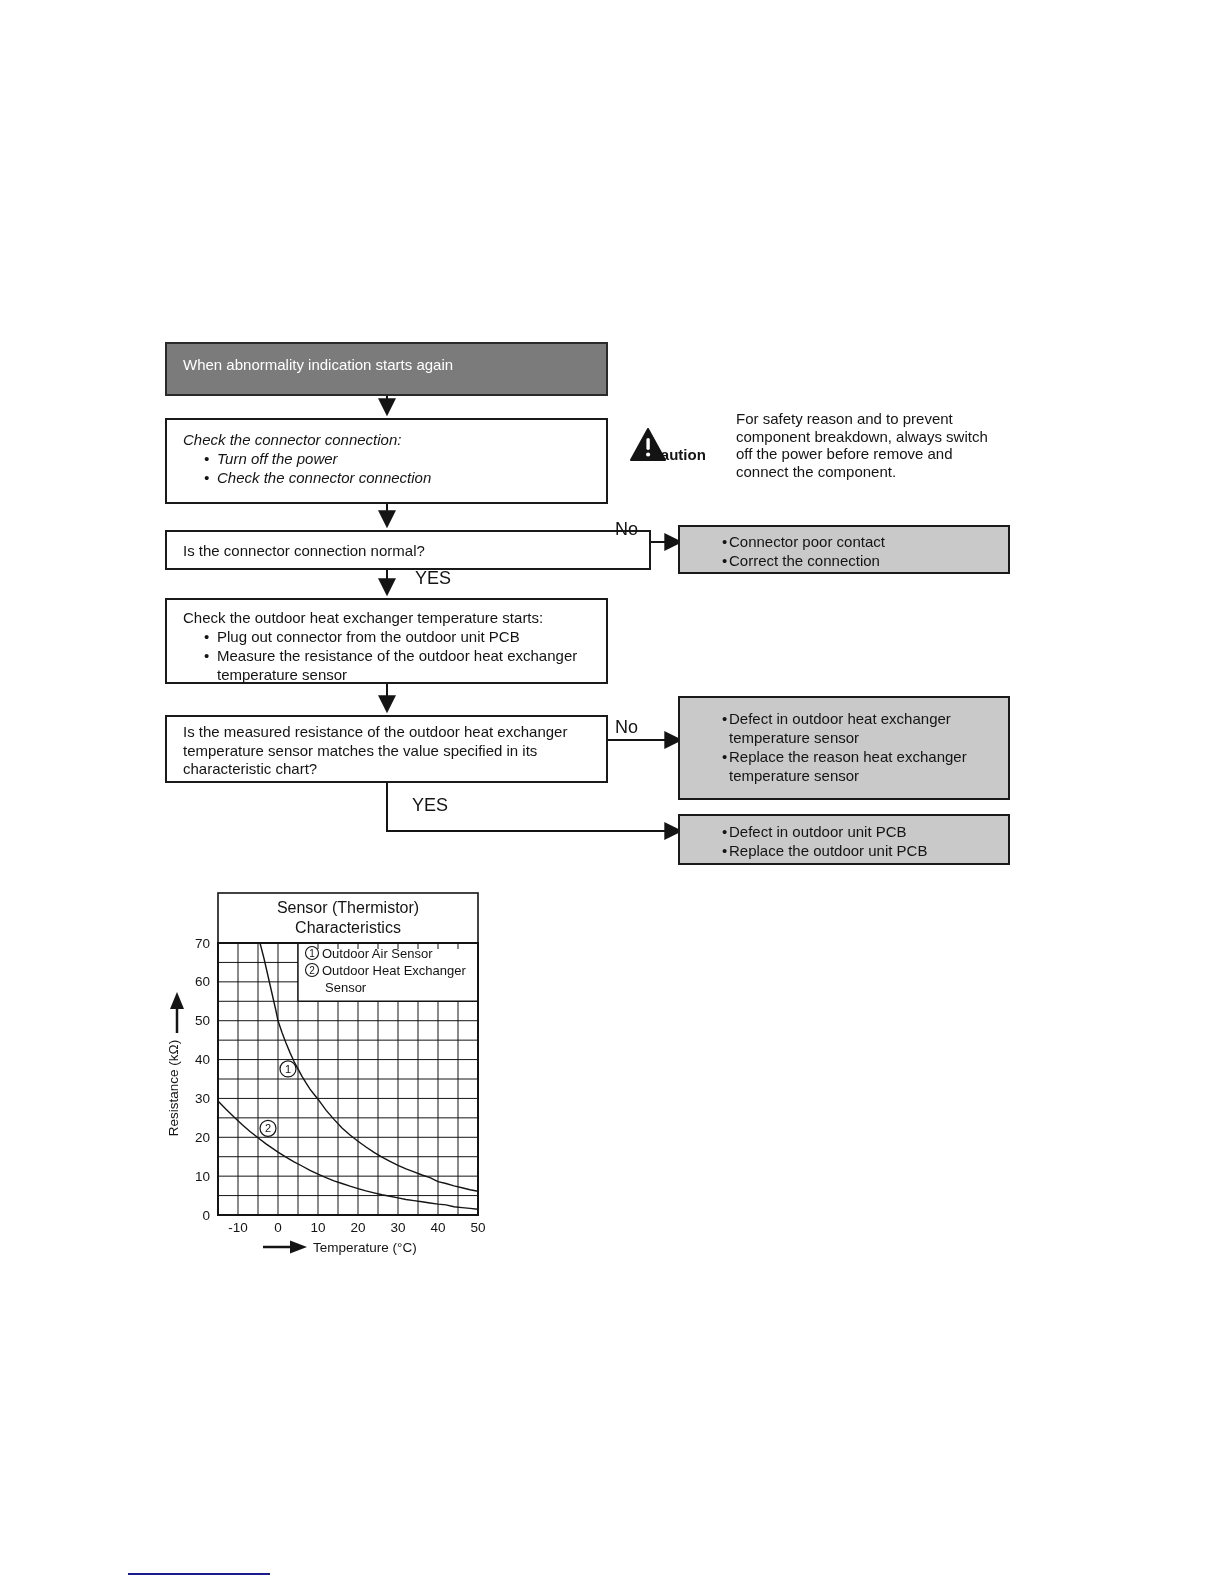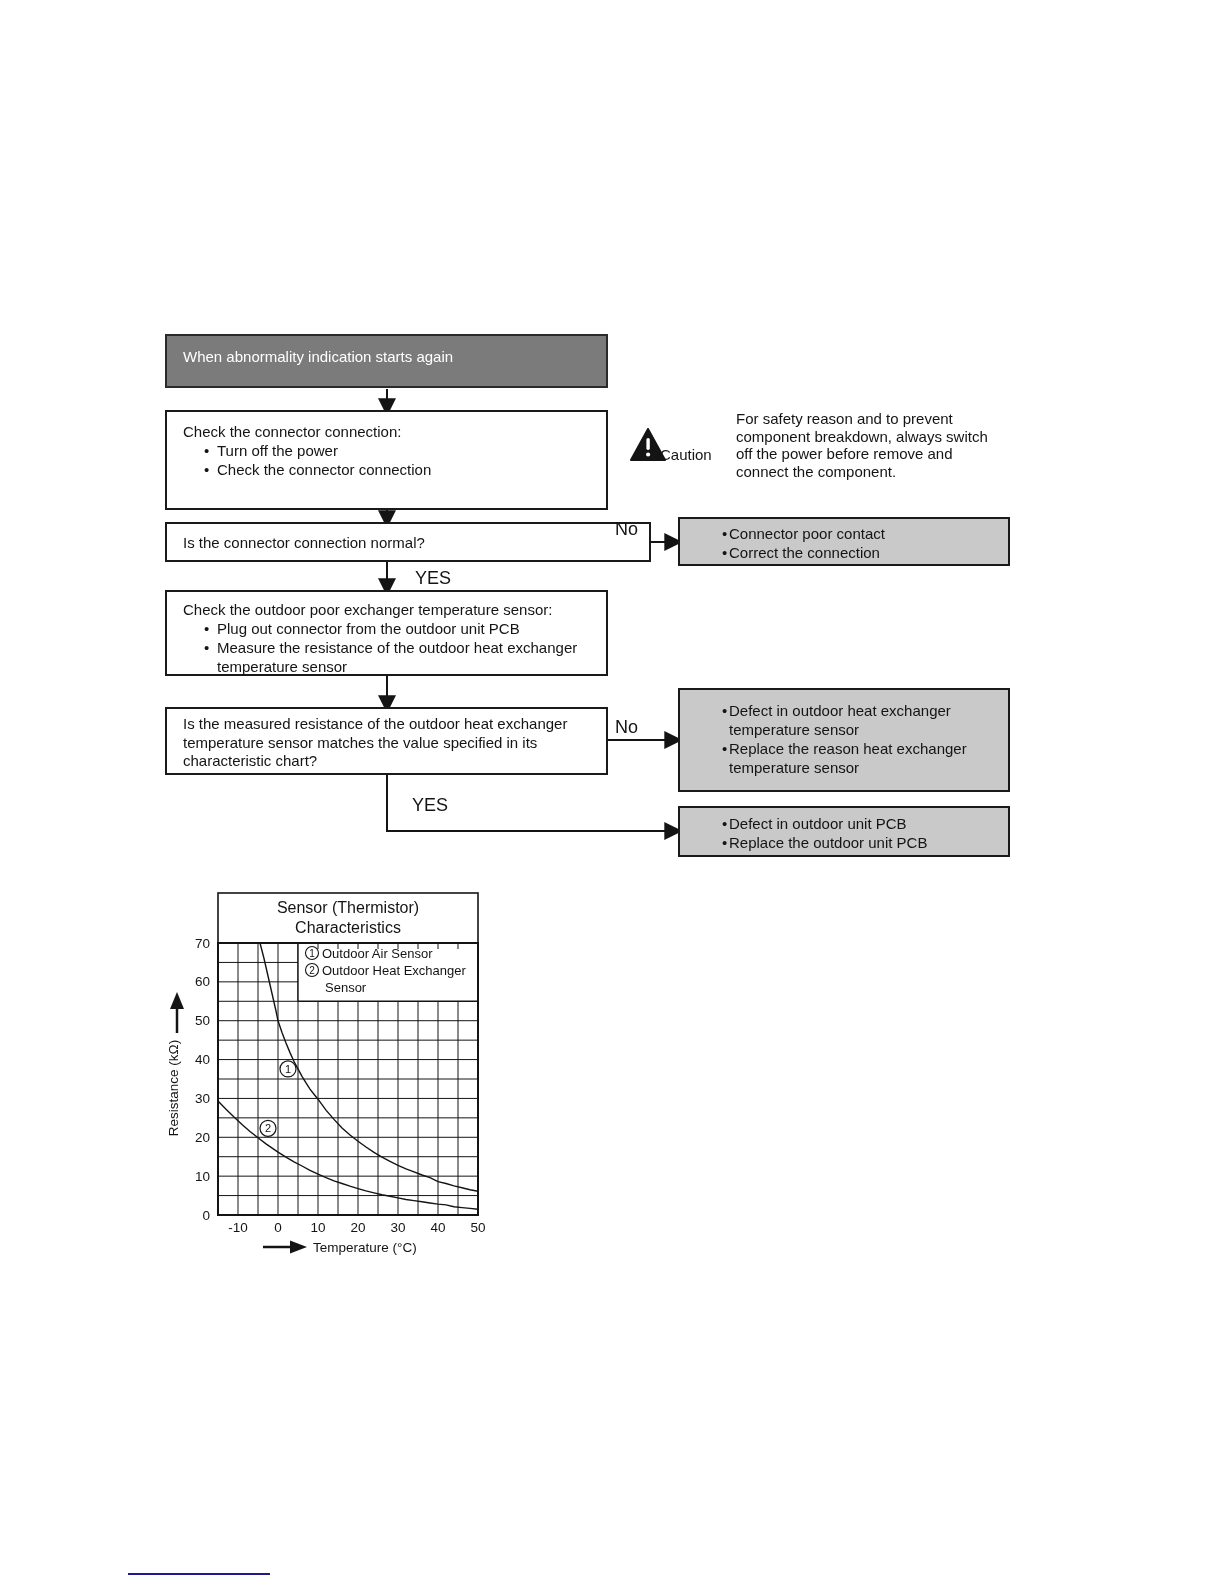--- a/index.html
+++ b/index.html
@@ -5,34 +5,34 @@
   :root{
     --header-fill:#7b7b7b;
     --result-fill:#c9c9c9;
     --ink:#141414;
     --link:#1b1b8e;
   }
   html,body{margin:0;padding:0;background:#fff;}
   body{font-family:"Liberation Sans", sans-serif; color:var(--ink);}
   .page{position:relative;width:1224px;height:1584px;background:#fff;overflow:hidden;}
   .fbox{position:absolute;box-sizing:border-box;background:#fff;border:2px solid #1a1a1a;
-        font-size:15px;line-height:19px;color:var(--ink);}
+        font-size:15px;line-height:19px;color:var(--ink);margin-top:8px;}
   .fbox .pad{padding:10px 14px 0 16px;}
   .start{background:var(--header-fill);border-color:#2a2a2a;color:#fff;}
   .start .pad{padding-top:11px;}
   .result{background:var(--result-fill);}
   .list{margin-top:0;}
   .li{display:flex;}
   .li .dot{flex:0 0 34px;padding-left:21px;box-sizing:border-box;}
   .result .li .dot{flex:0 0 33px;padding-left:26px;}
   .li .txt{flex:1 1 auto;}
   .lbl{position:absolute;font-size:18px;color:var(--ink);}
   .caution-wrap{position:absolute;left:620px;top:408px;width:400px;}
   .caution-icon{position:absolute;left:10px;top:20px;}
-  .caution-label{position:absolute;left:40px;top:38px;font-weight:normal;font-size:15px;}
+  .caution-label{position:absolute;left:30px;top:38px;font-weight:bold;font-size:15px;}
   .caution-text{position:absolute;left:116px;top:2px;width:272px;font-size:15px;line-height:17.5px;}
   .footer-line{position:absolute;left:128px;top:1573px;width:142px;height:0;
                border-top:2.5px solid var(--link);}
   svg{display:block;}
   .conn{position:absolute;left:0;top:0;pointer-events:none;}
   .chart-host{position:absolute;left:140px;top:880px;}
   text{fill:var(--ink);}
 </style>
 </head>
 <body>
@@ -53,21 +53,21 @@
       <path d="M387 676 L387 698" marker-end="url(#ah)"></path>
       <path d="M608 740 L667 740" marker-end="url(#ah)"></path>
       <path d="M387 775 L387 831 L667 831" marker-end="url(#ah)"></path>
     </g>
   </svg>
 
   <div class="fbox start" style="left:165px;top:334px;width:443px;height:54px;">
     <div class="pad">When abnormality indication starts again</div>
   </div>
 
-  <div class="fbox" style="left:165px;top:410px;width:443px;height:100px;">
+  <div class="fbox" style="left:165px;top:410px;width:443px;height:86px;font-style:italic;">
     <div class="pad">
       <div>Check the connector connection:</div>
       <div class="list">
           <div class="li">
             <span class="dot">•</span>
             <span class="txt">Turn off the power</span>
           </div>
           <div class="li">
             <span class="dot">•</span>
             <span class="txt">Check the connector connection</span>
@@ -103,21 +103,21 @@
           <div class="li">
             <span class="dot">•</span>
             <span class="txt">Correct the connection</span>
           </div>
         </div>
     </div>
   </div>
 
   <div class="fbox" style="left:165px;top:590px;width:443px;height:86px;">
     <div class="pad" style="padding-top:8px;">
-      <div>Check the outdoor poor exchanger temperature sensor:</div>
+      <div>Check the outdoor heat exchanger temperature starts:</div>
       <div class="list">
           <div class="li">
             <span class="dot">•</span>
             <span class="txt">Plug out connector from the outdoor unit PCB</span>
           </div>
           <div class="li">
             <span class="dot">•</span>
             <span class="txt">Measure the resistance of the outdoor heat exchanger temperature sensor</span>
           </div>
         </div>

